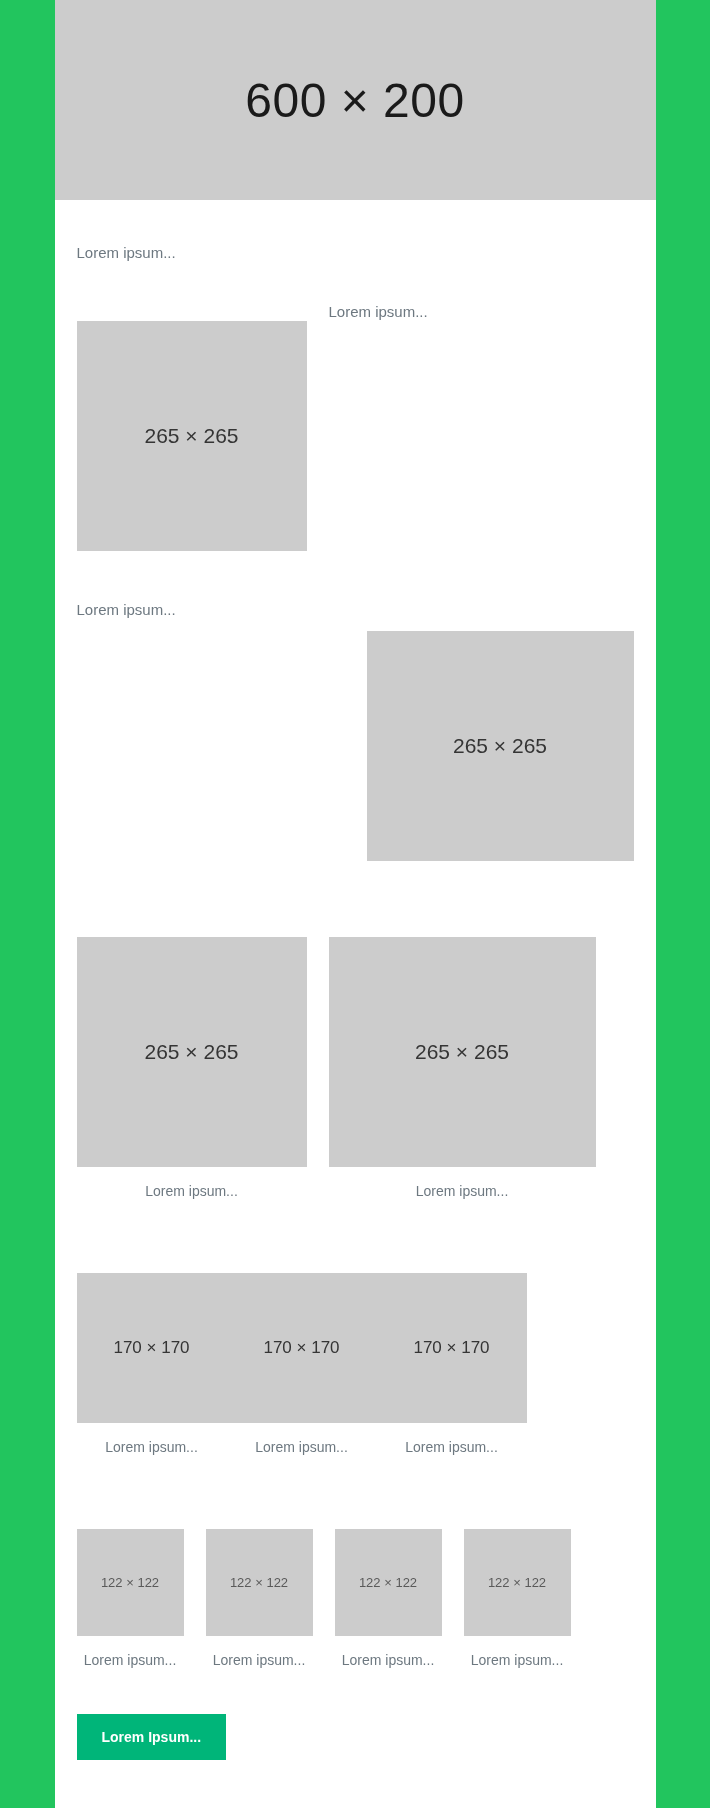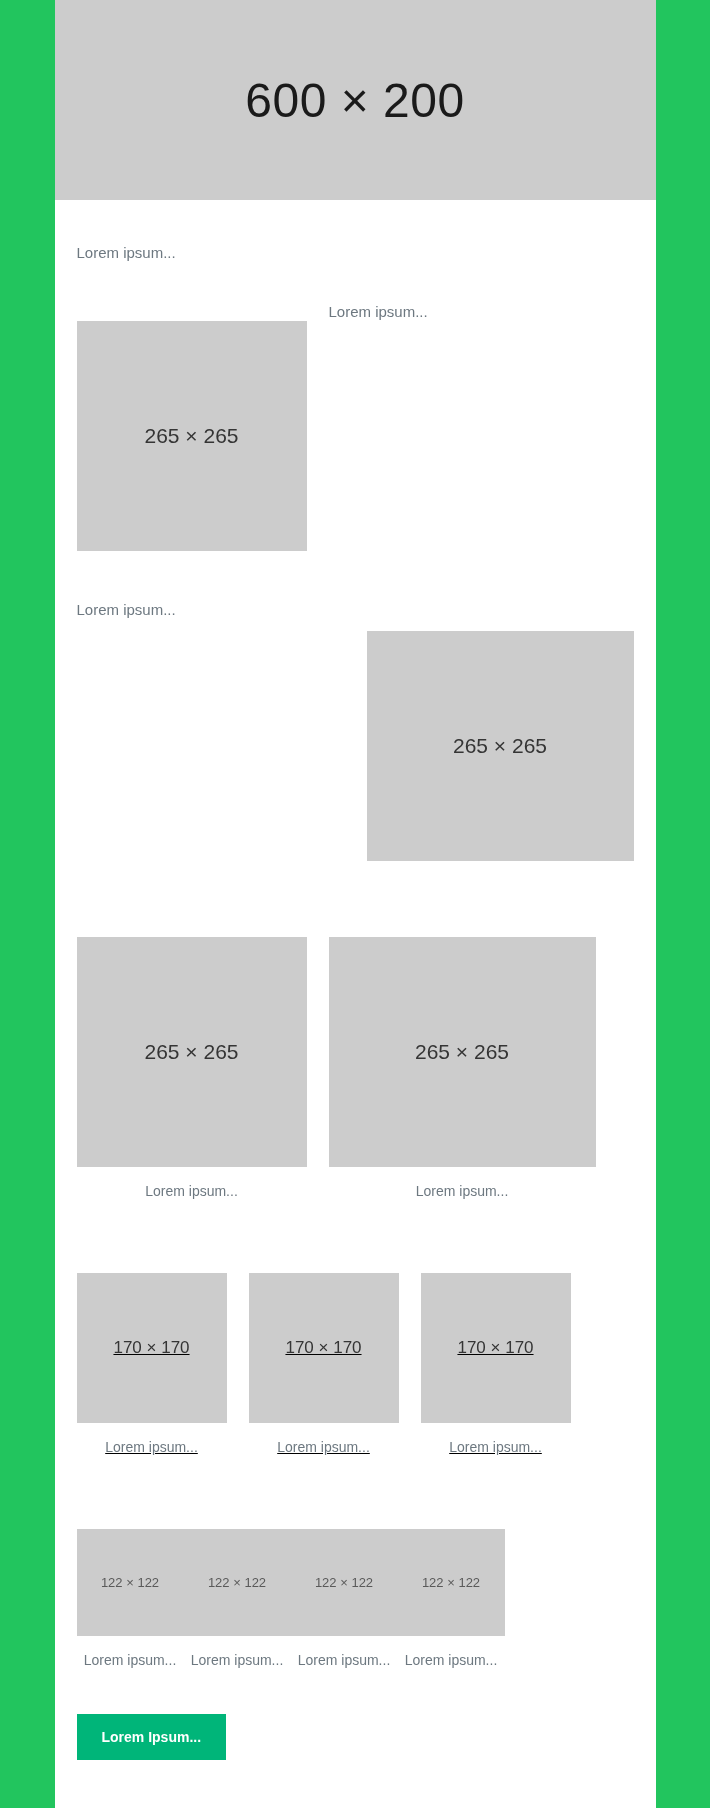--- a/index.html
+++ b/index.html
@@ -126,27 +126,26 @@
     padding-top: 44px;
     display: flex;
     gap: 22px;
   }
   .section-3 .cell { flex: 0 0 auto; }
   .section-3 .cell:last-child .ph { width: 267px; }
 
   .section-4 {
     padding-top: 42px;
     display: flex;
-    gap: 22px;
-    text-decoration: underline;
   }
 
   .section-5 {
     padding-top: 42px;
     display: flex;
+    gap: 22px;
   }
 
   .cta-wrap {
     padding-top: 46px;
     padding-bottom: 60px;
   }
   .cta-button {
     display: inline-block;
     background: #00b579;
     color: #ffffff;

